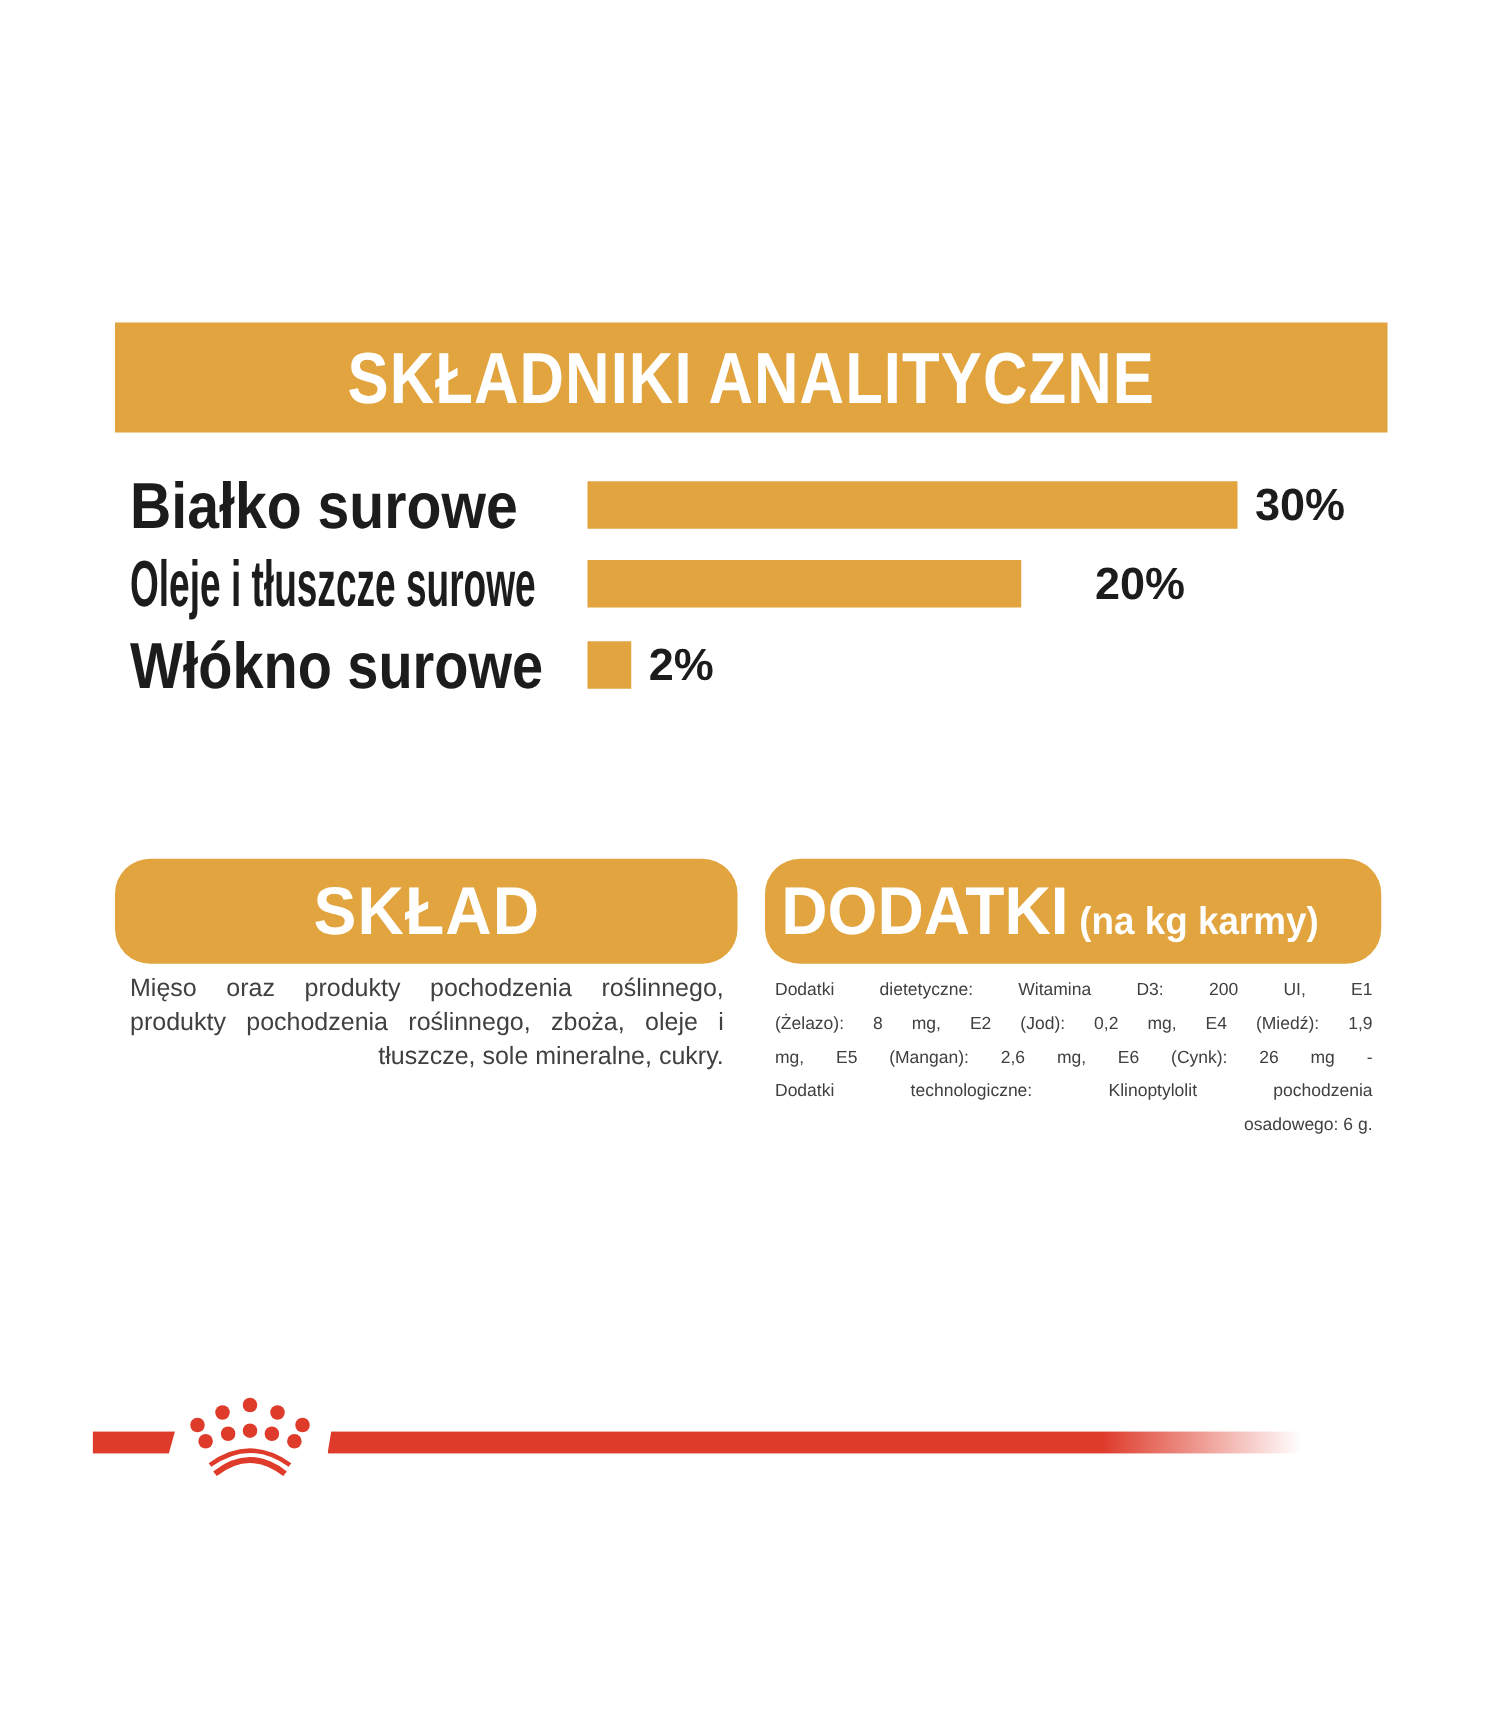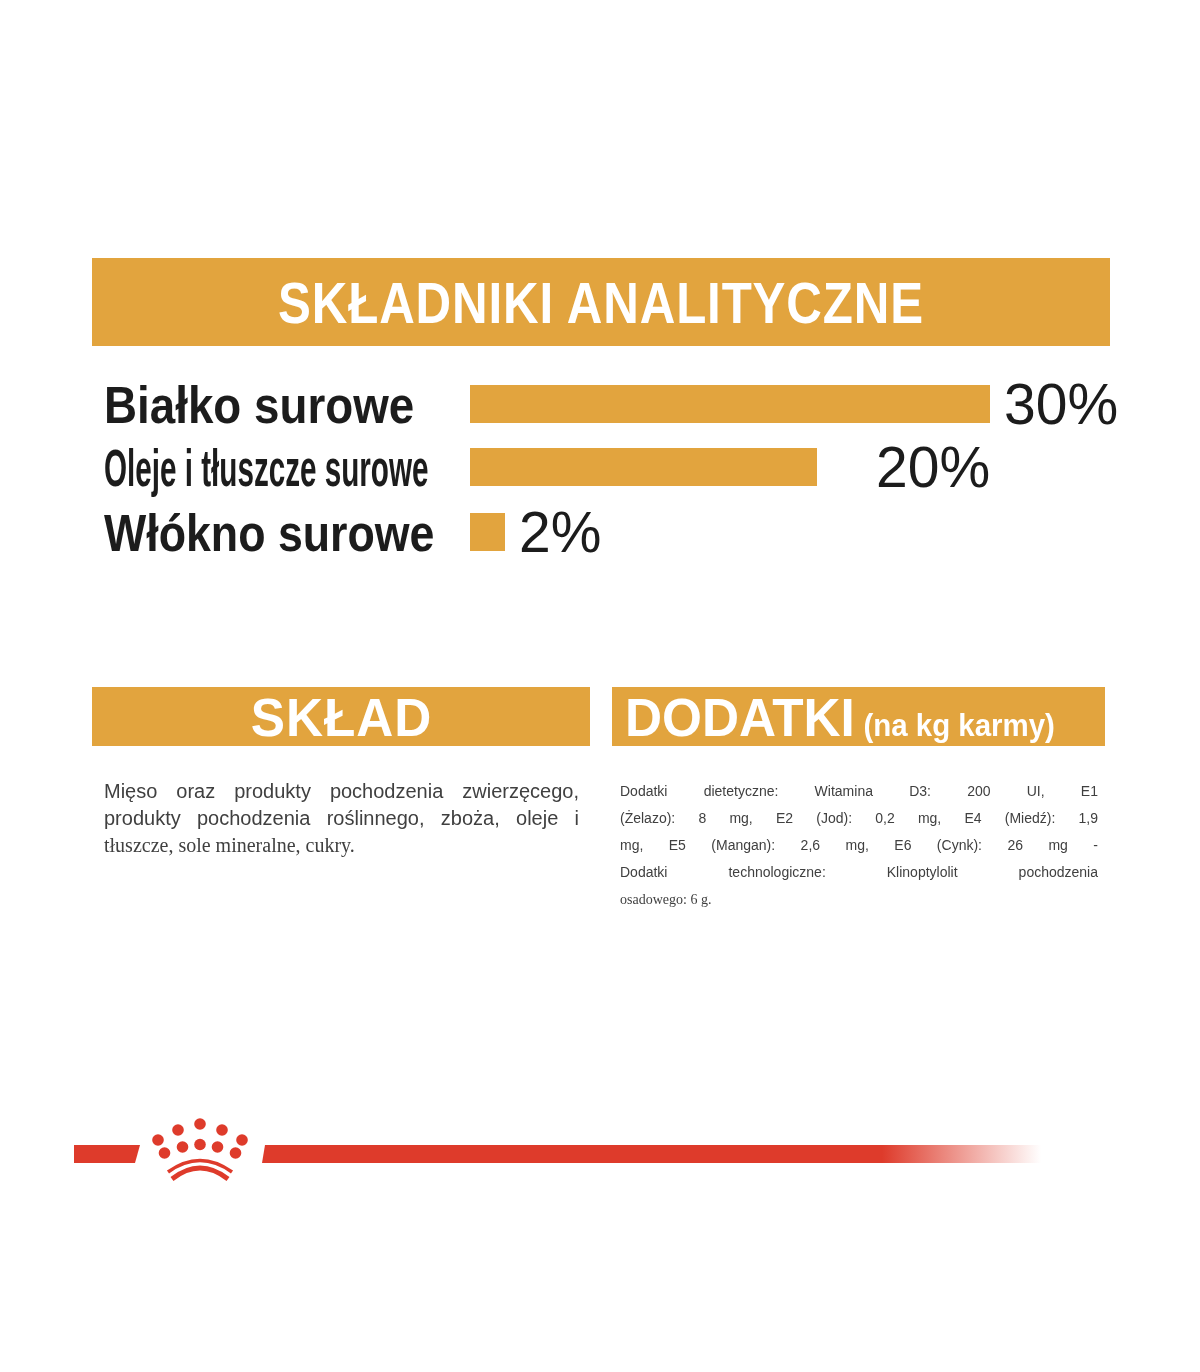--- a/index.html
+++ b/index.html
@@ -40,49 +40,49 @@
     white-space: nowrap; transform-origin: left center;
   }
   .cat-0 { transform: scaleX(0.88); }
   .cat-1 { transform: scaleX(0.57); }
   .cat-2 { transform: scaleX(0.86); }
   .bar {
     left: 470px; height: 38px; background: var(--gold);
   }
   .pct {
     height: 60px; display: flex; align-items: center;
-    color: var(--label-black); font-weight: normal; font-size: 57px;
+    color: var(--label-black); font-weight: bold; font-size: 36px;
     white-space: nowrap;
   }
 
   
   .section-box {
-    top: 687px; height: 59px; background: var(--gold);
-    display: flex; align-items: center;
+    top: 687px; height: 84px; background: var(--gold);
+    display: flex; align-items: center; border-radius: 28px;
   }
   .sklad-box { left: 92px; width: 498px; justify-content: center; }
   .sklad-box .title {
     color: #ffffff; font-weight: bold; font-size: 54px;
     letter-spacing: 1px; transform: scaleX(0.95); transform-origin: center;
   }
   .dodatki-box { left: 612px; width: 493px; padding-left: 13px; }
   .dodatki-line {
     display: flex; align-items: baseline; gap: 9px;
     white-space: nowrap; transform: scaleX(0.95); transform-origin: left center;
   }
   .dodatki-line .big { color: #ffffff; font-weight: bold; font-size: 54px; }
   .dodatki-line .small { color: #ffffff; font-weight: bold; font-size: 31px; }
 
   
   .para { color: var(--body-text); }
   .sklad-para { left: 104px; top: 778px; width: 475px; font-size: 20px; }
   .dodatki-para { left: 620px; top: 778px; width: 478px; font-size: 14px; }
   .para .line { height: 27px; line-height: 27px; white-space: nowrap; }
   .para .jline { text-align: justify; text-align-last: justify; }
-  .para .lastline { text-align: left; font-family: Liberation Serif, serif; }
+  .para .lastline { text-align: right; }
 
   
   .rule-left {
     left: 74px; top: 1145px; width: 66px; height: 18px;
     background: var(--red);
     clip-path: polygon(0 0, 100% 0, calc(100% - 5px) 100%, 0 100%);
   }
   .rule-right {
     left: 262px; top: 1145px; width: 795px; height: 18px;
     background: linear-gradient(to right, var(--red) 0%, var(--red) 78%, rgba(222,59,43,0) 98%);
@@ -108,21 +108,21 @@
   <div class="abs pct" style="left:832px; top:437px;margin-left:44px;">20%</div>
 
   <div class="abs cat-label cat-2" style="top:505px;">Włókno surowe</div>
   <div class="abs bar" style="top: 513px; width: 35px; background: rgb(226, 164, 62);"></div>
   <div class="abs pct" style="left:519px; top:502px;">2%</div>
 
   <div class="abs section-box sklad-box">
     <span class="title">SKŁAD</span>
   </div>
   <div class="abs para sklad-para">
-    <div class="line jline">Mięso oraz produkty pochodzenia zwierzęcego,</div>
+    <div class="line jline">Mięso oraz produkty pochodzenia roślinnego,</div>
     <div class="line jline">produkty pochodzenia roślinnego, zboża, oleje i</div>
     <div class="line lastline">tłuszcze, sole mineralne, cukry.</div>
   </div>
 
   <div class="abs section-box dodatki-box">
     <div class="dodatki-line">
       <span class="big">DODATKI</span>
       <span class="small">(na kg karmy)</span>
     </div>
   </div>

